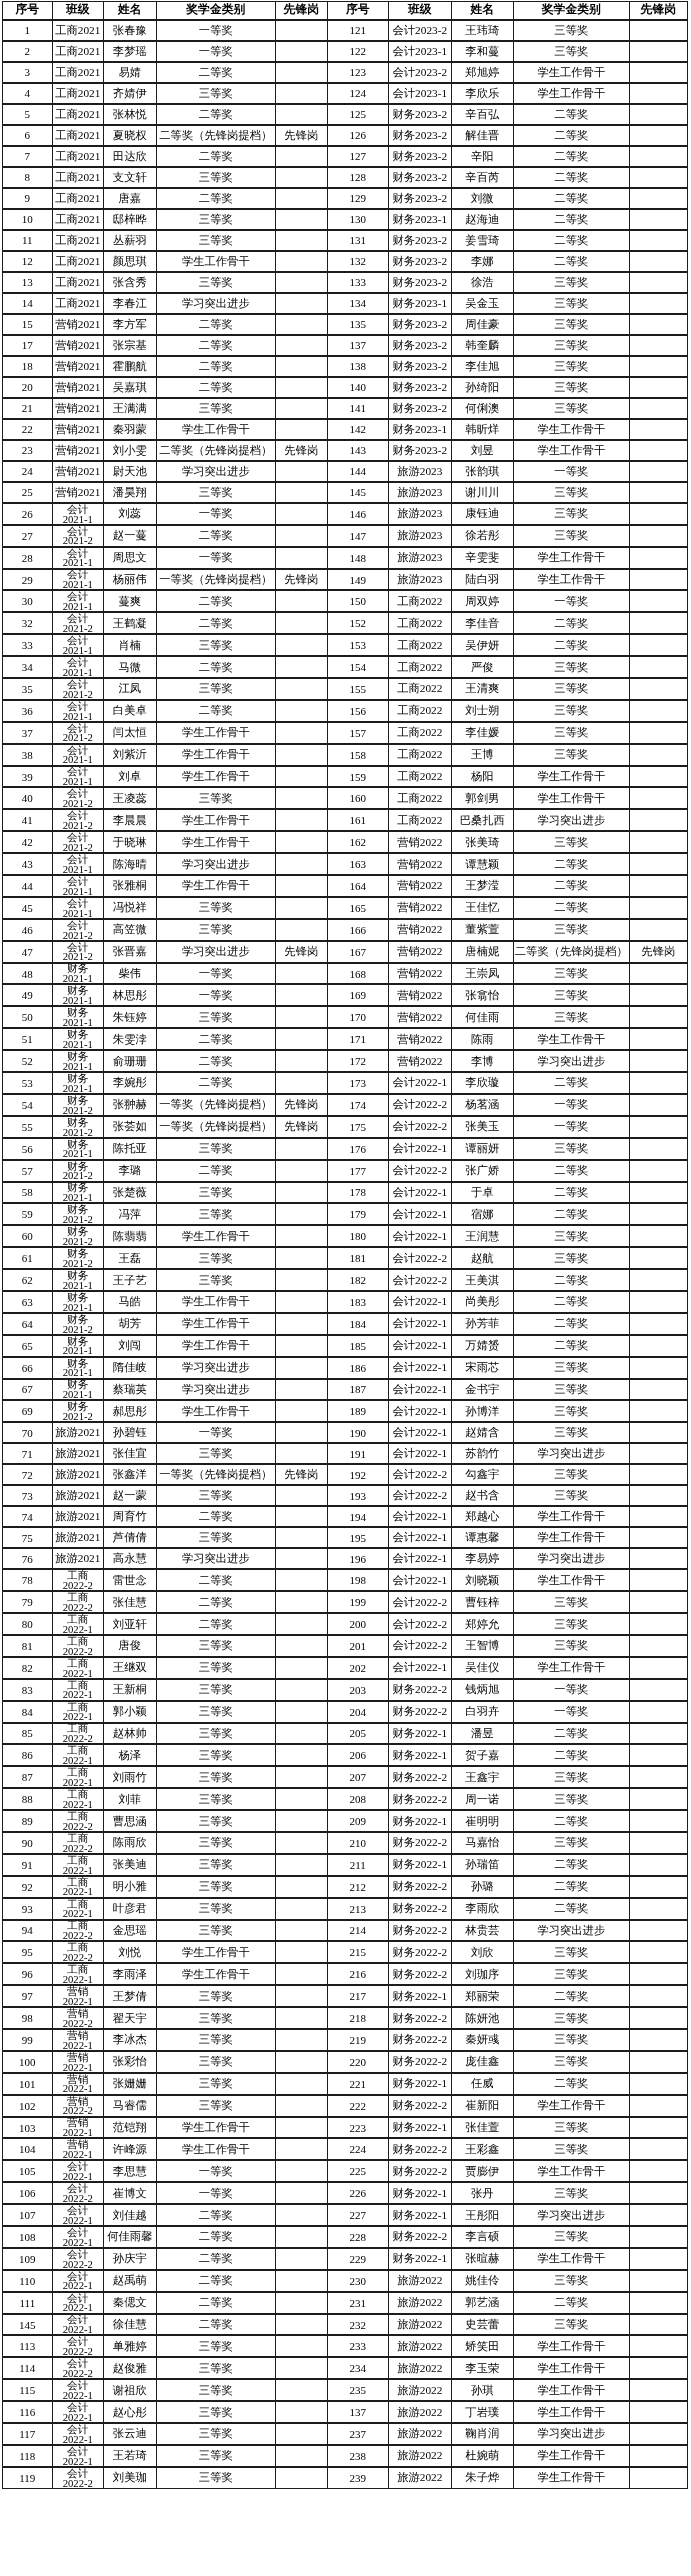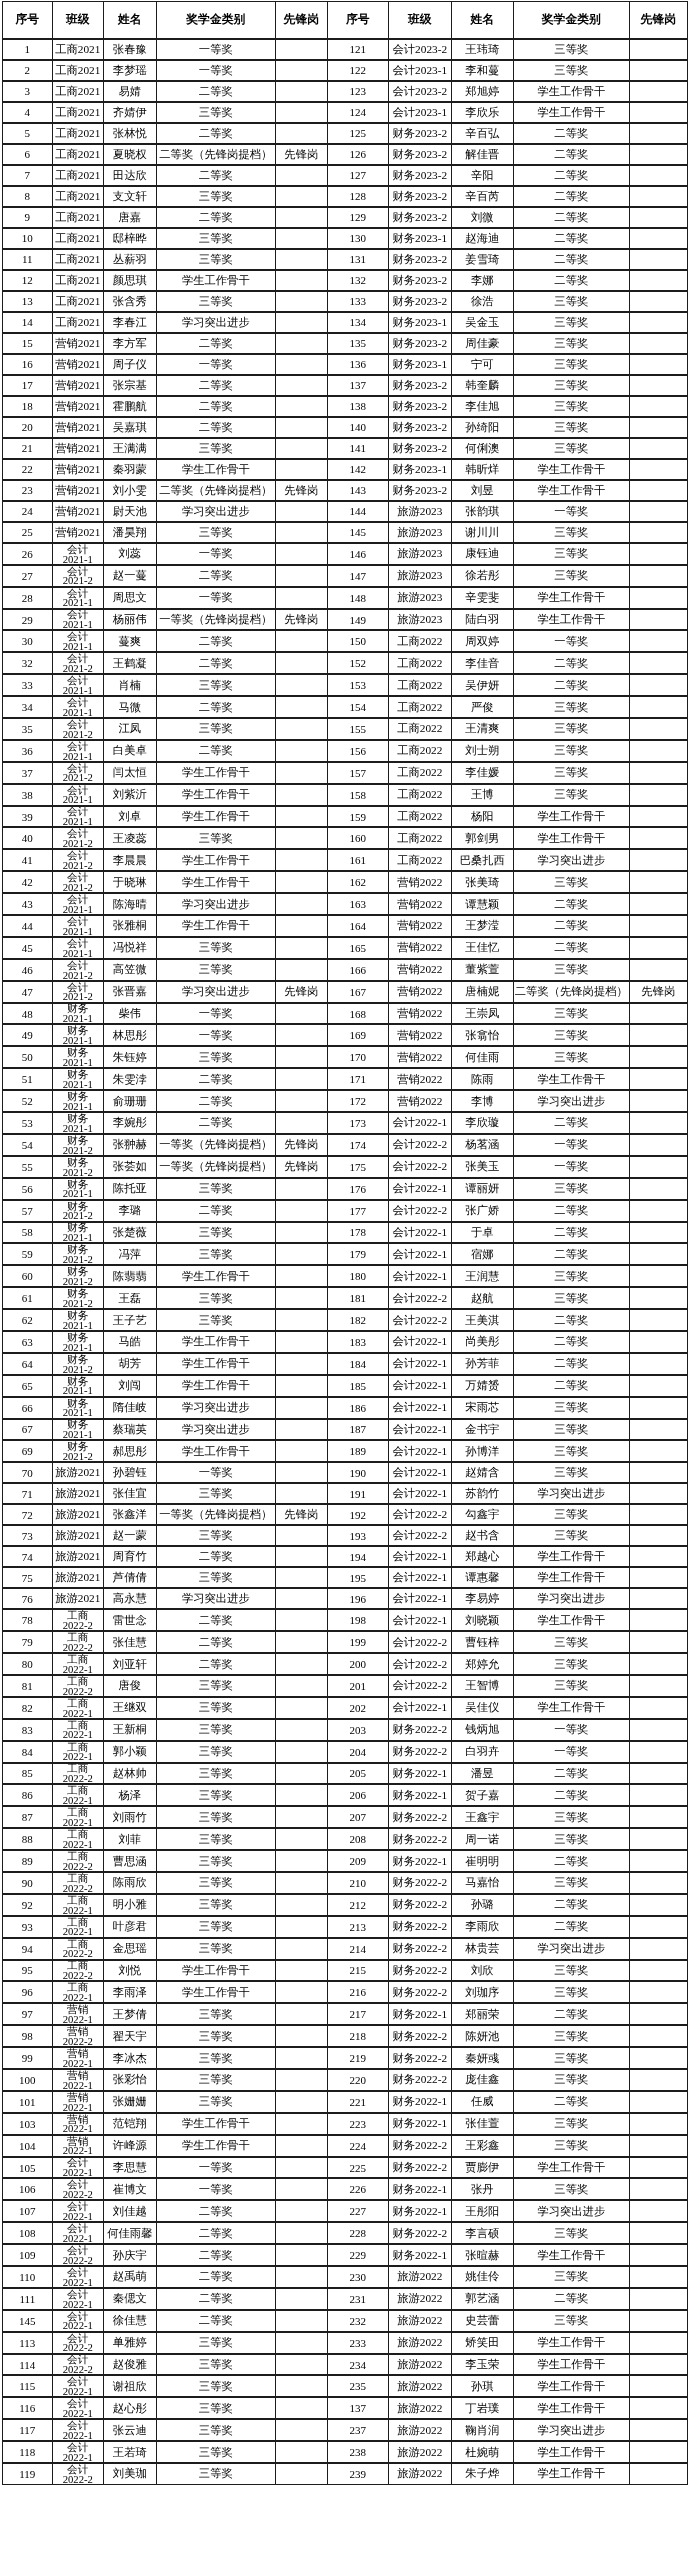--- a/index.html
+++ b/index.html
@@ -21,21 +21,21 @@
     border-left: 0.9px solid #1c1c1c;
     border-top: 0.9px solid #1c1c1c;
     border-bottom: 0.9px solid #1c1c1c;
     padding: 0;
     text-align: center;
     vertical-align: middle;
     overflow: hidden;
     white-space: nowrap;
   }
   th:nth-child(10), td:nth-child(10) { border-right: 0.9px solid #1c1c1c; }
-  thead tr { height: 38px; }
+  thead tr { height: 19px; }
   tbody tr { height: 21px; }
   th { font-size: 11.8px; font-weight: bold; }
   td { font-size: 11.3px; }
   td.seq { font-size: 11px; }
   .c2 {
     line-height: 9.8px;
     height: 19px;
     overflow: hidden;
     font-size: 10.7px;
     padding-top: 0.9px;
@@ -246,32 +246,20 @@
         <td>李方军</td>
         <td>二等奖</td>
         <td></td>
         <td class="seq">135</td>
         <td>财务2023-2</td>
         <td>周佳豪</td>
         <td>三等奖</td>
         <td></td>
       </tr>
       <tr>
-        <td class="seq">16</td>
-        <td>营销2021</td>
-        <td>周子仪</td>
-        <td>一等奖</td>
-        <td></td>
-        <td class="seq">136</td>
-        <td>财务2023-1</td>
-        <td>宁可</td>
-        <td>三等奖</td>
-        <td></td>
-      </tr>
-      <tr>
         <td class="seq">17</td>
         <td>营销2021</td>
         <td>张宗基</td>
         <td>二等奖</td>
         <td></td>
         <td class="seq">137</td>
         <td>财务2023-2</td>
         <td>韩奎麟</td>
         <td>三等奖</td>
         <td></td>
@@ -1208,20 +1196,34 @@
         <td>陈雨欣</td>
         <td>三等奖</td>
         <td></td>
         <td class="seq">210</td>
         <td>财务2022-2</td>
         <td>马嘉怡</td>
         <td>三等奖</td>
         <td></td>
       </tr>
       <tr>
+        <td class="seq">91</td>
+        <td>
+          <div class="c2">工商<br>2022-1</div>
+        </td>
+        <td>张美迪</td>
+        <td>三等奖</td>
+        <td></td>
+        <td class="seq">211</td>
+        <td>财务2022-1</td>
+        <td>孙瑞笛</td>
+        <td>二等奖</td>
+        <td></td>
+      </tr>
+      <tr>
         <td class="seq">92</td>
         <td>
           <div class="c2">工商<br>2022-1</div>
         </td>
         <td>明小雅</td>
         <td>三等奖</td>
         <td></td>
         <td class="seq">212</td>
         <td>财务2022-2</td>
         <td>孙璐</td>
@@ -1345,20 +1347,34 @@
         <td>
           <div class="c2">营销<br>2022-1</div>
         </td>
         <td>张姗姗</td>
         <td>三等奖</td>
         <td></td>
         <td class="seq">221</td>
         <td>财务2022-1</td>
         <td>任威</td>
         <td>二等奖</td>
+        <td></td>
+      </tr>
+      <tr>
+        <td class="seq">102</td>
+        <td>
+          <div class="c2">营销<br>2022-2</div>
+        </td>
+        <td>马睿儒</td>
+        <td>三等奖</td>
+        <td></td>
+        <td class="seq">222</td>
+        <td>财务2022-2</td>
+        <td>崔新阳</td>
+        <td>学生工作骨干</td>
         <td></td>
       </tr>
       <tr>
         <td class="seq">103</td>
         <td>
           <div class="c2">营销<br>2022-1</div>
         </td>
         <td>范铠翔</td>
         <td>学生工作骨干</td>
         <td></td>

